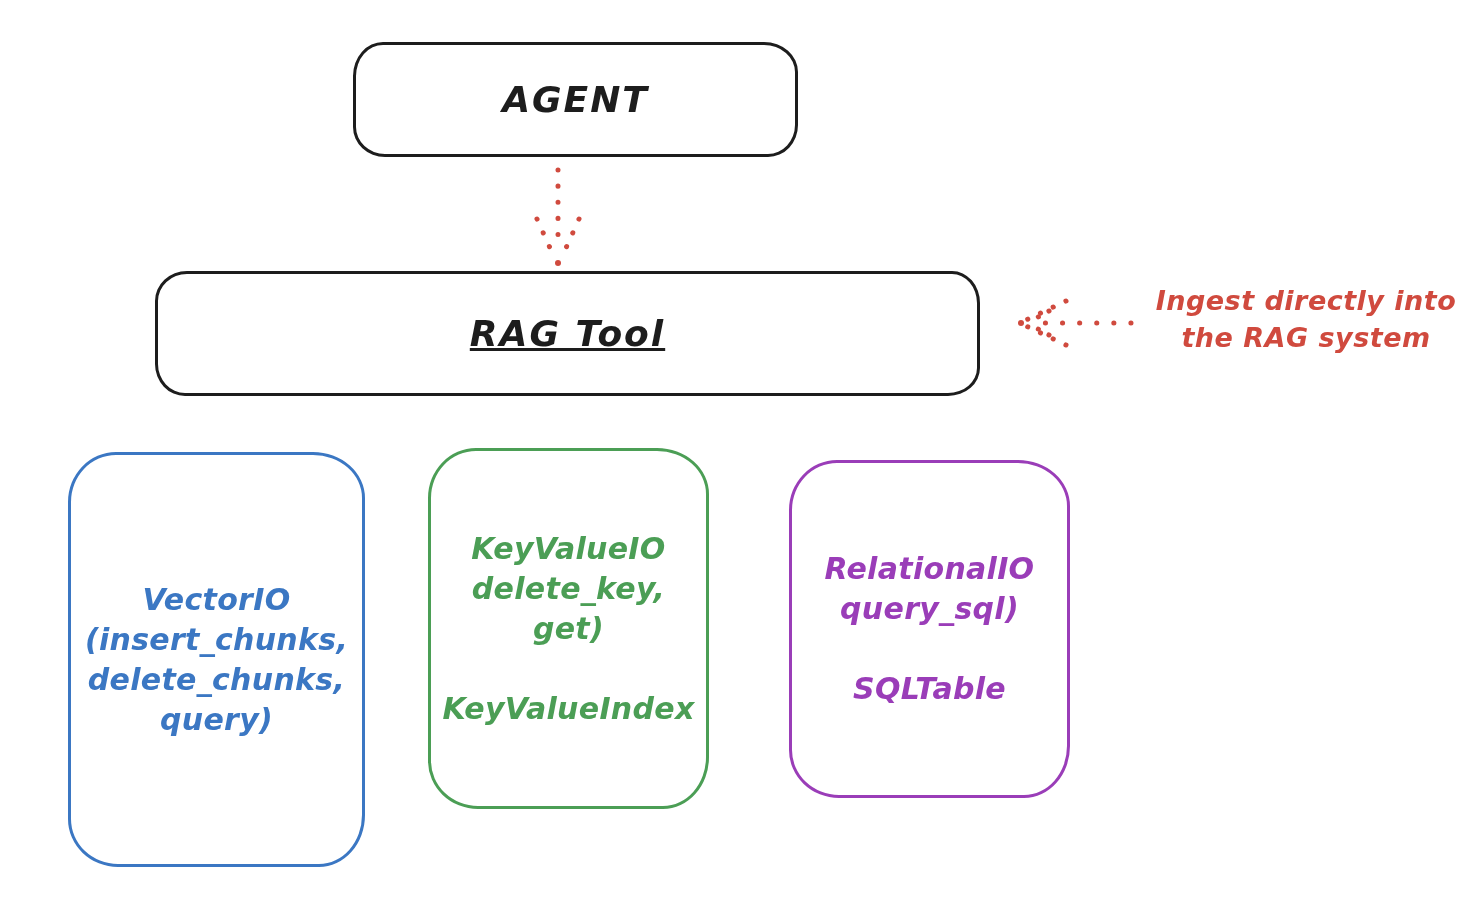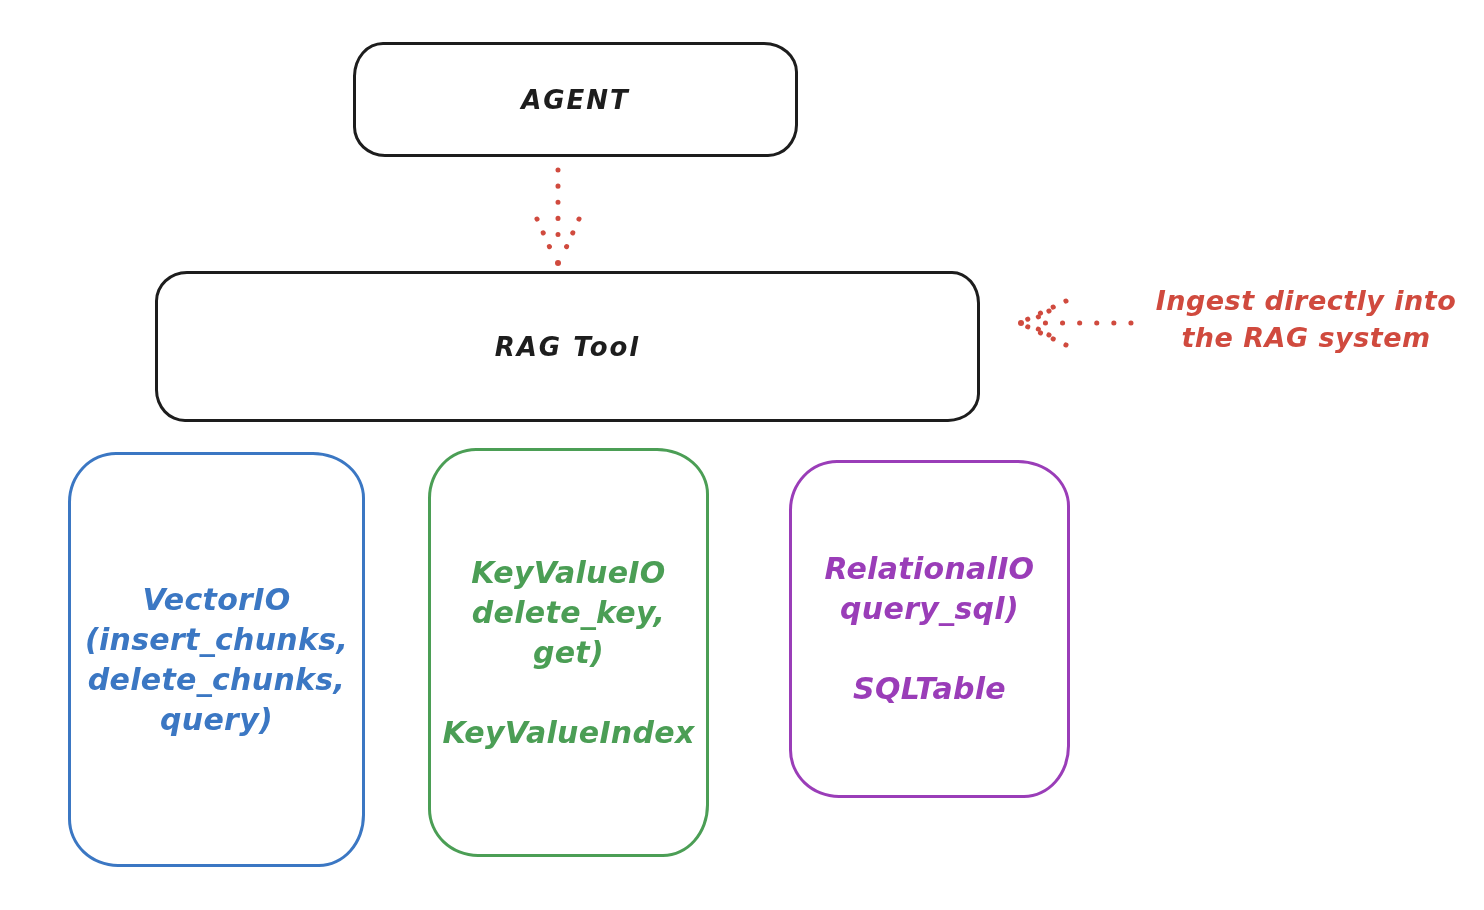--- a/index.html
+++ b/index.html
@@ -25,21 +25,21 @@
     position:absolute;
     background:#fff;
     border:3.5px solid var(--ink);
     display:flex;flex-direction:column;
     align-items:center;justify-content:center;
     text-align:center;
     box-sizing:border-box;
     color:var(--ink);
   }
   .node-label{
-    font-size:26px;font-weight:700;letter-spacing:2px;
+    font-size:36px;font-weight:700;letter-spacing:2px;
     font-style:italic;
   }
   .agent-box{border-radius:30px 34px 30px 32px / 34px 30px 32px 30px;}
   .rag-box{border-radius:32px 28px 32px 30px / 30px 32px 28px 32px;}
   .io-box{
     border-width:3.5px;
     border-radius:48px 52px 46px 50px / 50px 46px 52px 48px;
     font-weight:600;font-style:italic;
     font-size:30px;line-height:40px;
     letter-spacing:0.3px;
@@ -75,37 +75,37 @@
       <line class="dotline" x1="1049" y1="311" x2="1029" y2="322" stroke-dasharray="0.1 12"></line>
       <line class="dotline" x1="1049" y1="335" x2="1029" y2="324" stroke-dasharray="0.1 12"></line>
       <circle cx="1021" cy="323" r="3" style="fill:var(--red)" stroke="none"></circle>
     </g>
   </svg>
 
   <div class="node agent-box" style="left:353px;top:42px;width:445px;height:115px;">
     <span class="node-label">AGENT</span>
   </div>
 
-  <div class="node rag-box" style="left:155px;top:271px;width:825px;height:151px;">
+  <div class="node rag-box" style="left:155px;top:271px;width:825px;height:125px;text-decoration:underline;">
     <span class="node-label">RAG Tool</span>
   </div>
 
   <div class="annotation">
     <div>Ingest directly into</div>
     <div>the RAG system</div>
   </div>
 
   <div class="node io-box io-blue" style="left:68px;top:452px;width:297px;height:415px;">
     <div>VectorIO</div>
     <div>(insert_chunks,</div>
     <div>delete_chunks,</div>
     <div>query)</div>
   </div>
 
-  <div class="node io-box io-green" style="left:428px;top:448px;width:281px;height:409px;">
+  <div class="node io-box io-green" style="left:428px;top:448px;width:281px;height:361px;">
     <div>KeyValueIO</div>
     <div>delete_key, get)</div>
     <div class="index-name">KeyValueIndex</div>
   </div>
 
   <div class="node io-box io-purple" style="left:789px;top:460px;width:281px;height:338px;">
     <div>RelationalIO</div>
     <div>query_sql)</div>
     <div class="index-name">SQLTable</div>
   </div>

